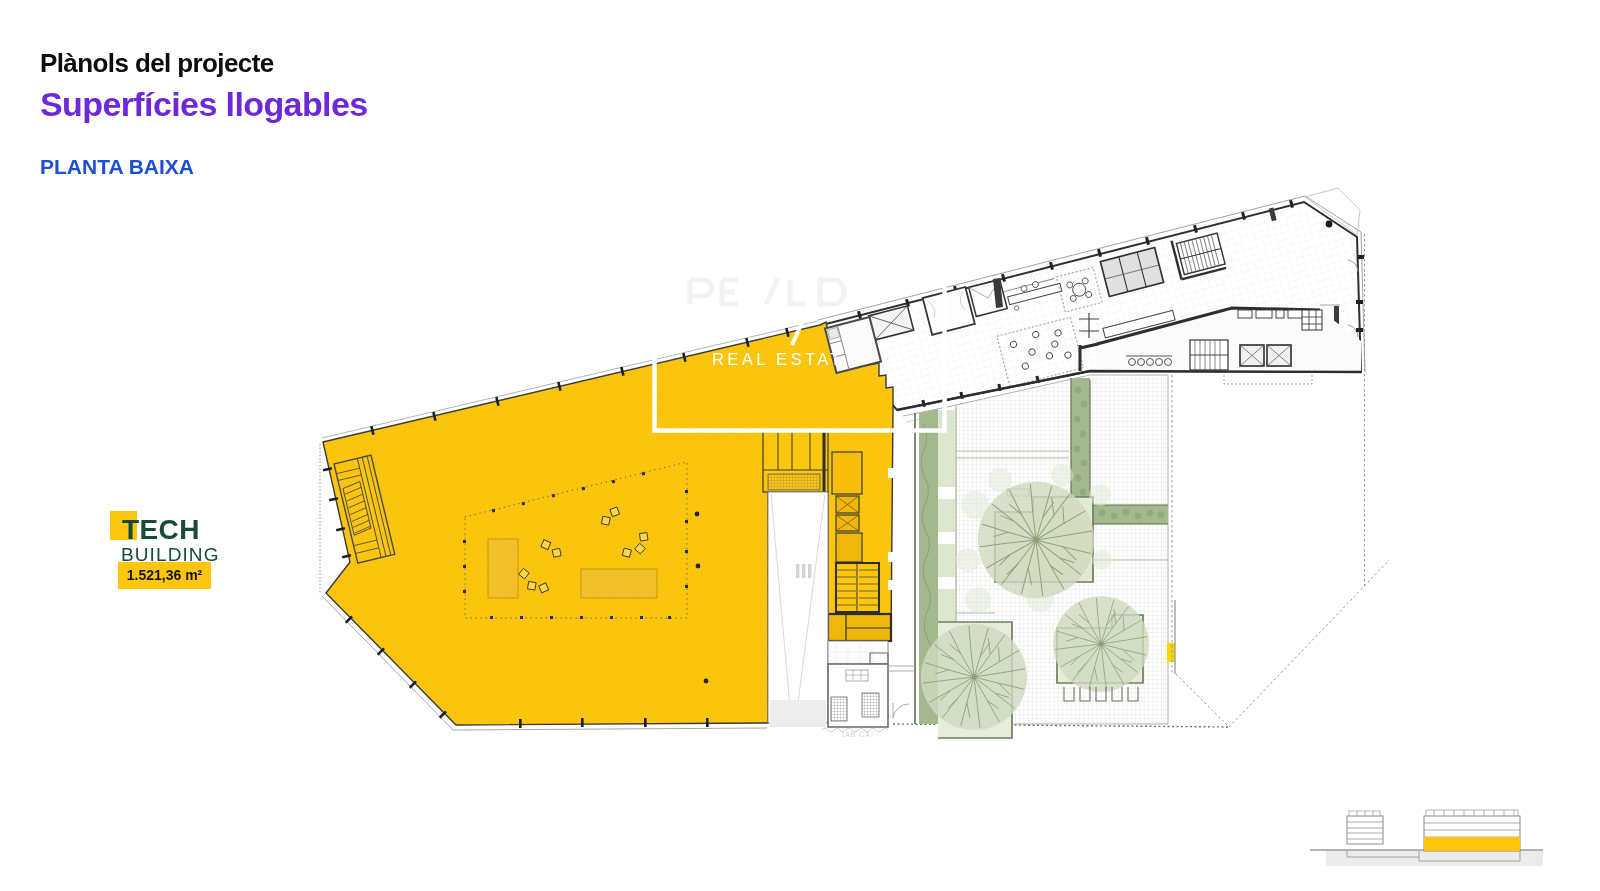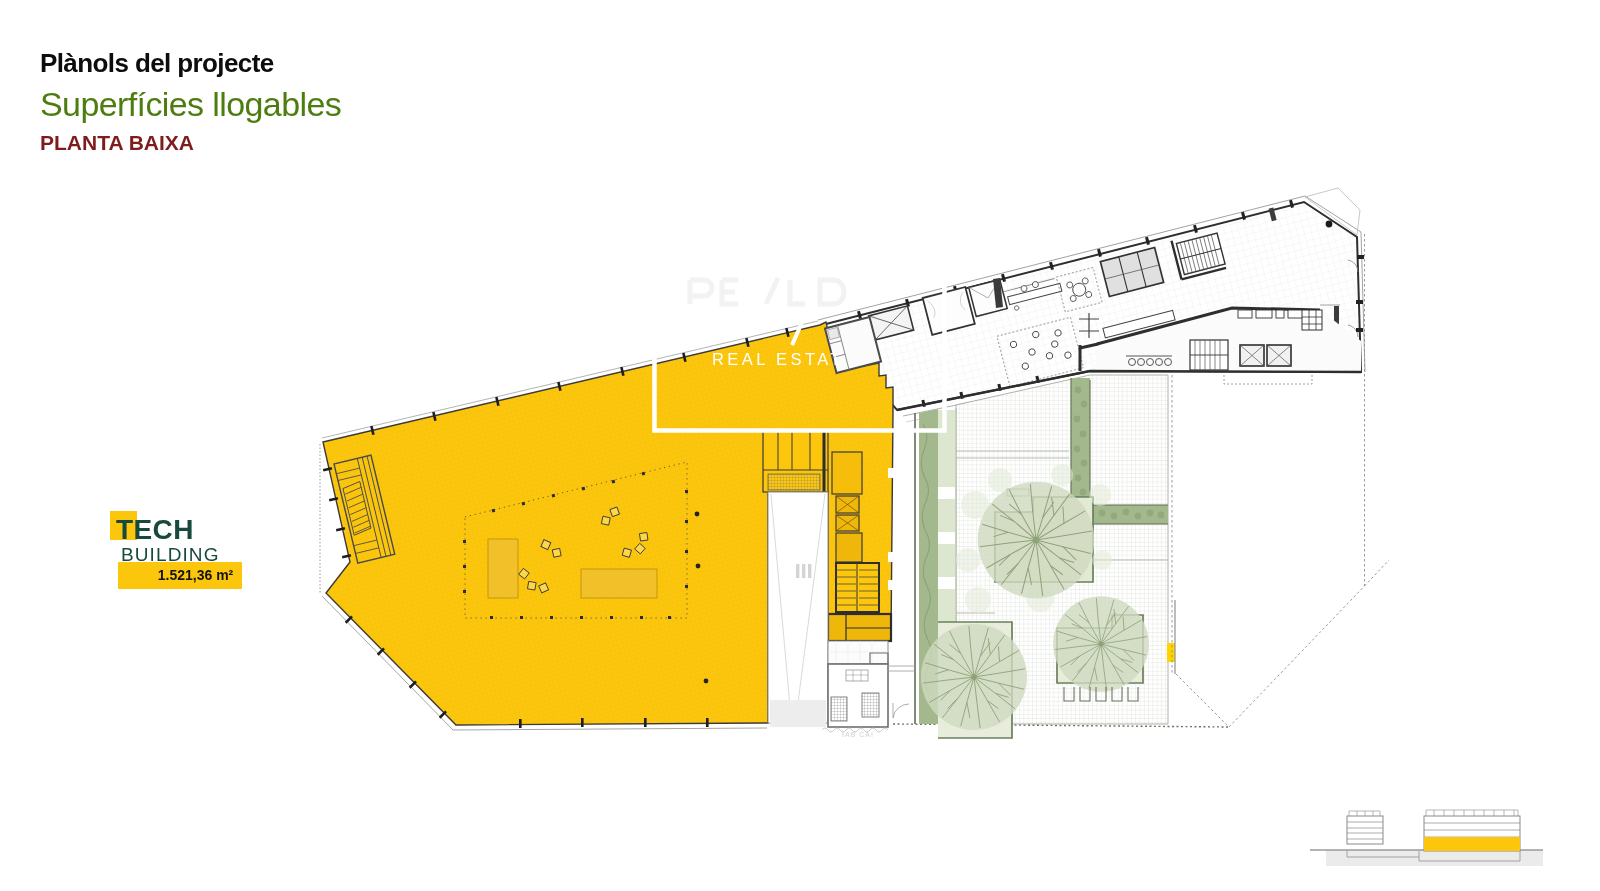--- a/index.html
+++ b/index.html
@@ -5,33 +5,33 @@
   html,body{margin:0;padding:0;background:#ffffff;}
   body{width:1600px;height:891px;position:relative;overflow:hidden;
        font-family:"Liberation Sans", sans-serif;}
   .abs{position:absolute;}
 </style>
 </head>
 <body>
 
 <div class="abs" style="left:40px;top:50px;font-size:26px;line-height:1;font-weight:bold;color:#0d0d0d;letter-spacing:-0.6px;">Plànols del projecte</div>
 
-<div class="abs" style="left:40px;top:87px;font-size:34px;line-height:1;font-weight:400;color:#4d7c0f;letter-spacing:-0.6px;">Superfícies llogables</div>
-
-<div class="abs" style="left:40px;top:132px;font-size:21px;line-height:1;font-weight:bold;color:#7f1d1d;letter-spacing:0px;">PLANTA BAIXA</div>
+<div class="abs" style="left:40px;top:87px;font-size:34px;line-height:1;font-weight:700;color:#6d28d9;letter-spacing:-0.6px;">Superfícies llogables</div>
+
+<div class="abs" style="left:40px;top:156px;font-size:21px;line-height:1;font-weight:bold;color:#1d4ed8;letter-spacing:0px;">PLANTA BAIXA</div>
 
 <div class="abs" style="left:0;top:0;width:0;height:0;">
 
   <div class="abs" style="left:110px;top:511px;width:27px;height:29px;background:#fcc60d;"></div>
 
-  <div class="abs" style="left:116px;top:514px;font-size:28px;font-weight:bold;color:#17493c;letter-spacing:0.4px;">TECH</div>
+  <div class="abs" style="left:122px;top:514px;font-size:28px;font-weight:bold;color:#17493c;letter-spacing:0.4px;">TECH</div>
 
   <div class="abs" style="left:121px;top:544px;font-size:19px;font-weight:400;color:#17493c;letter-spacing:1.1px;">BUILDING</div>
 
-  <div class="abs" style="left:118px;top:562px;width:93px;height:27px;background:#fcc60d;text-align:center;line-height:27px;font-size:14px;font-weight:bold;color:#131313;padding-left:31px;">1.521,36 m²</div>
+  <div class="abs" style="left:118px;top:562px;width:93px;height:27px;background:#fcc60d;text-align:center;line-height:27px;font-size:14px;font-weight:bold;color:#131313;">1.521,36 m²</div>
 </div>
 
 <svg class="abs" style="left:0;top:0;" width="1600" height="891" viewBox="0 0 1600 891">
 <defs>
   <pattern id="gw" width="7" height="7" patternUnits="userSpaceOnUse" patternTransform="rotate(-14.5)">
     <rect width="7" height="7" fill="#ffffff"></rect>
     <path d="M0 0H7M0 0V7" stroke="#e4e4e4" stroke-width="0.5" fill="none"></path>
   </pattern>
   <pattern id="gp" width="4.3" height="4.3" patternUnits="userSpaceOnUse">
     <rect width="4.3" height="4.3" fill="#ffffff"></rect>

